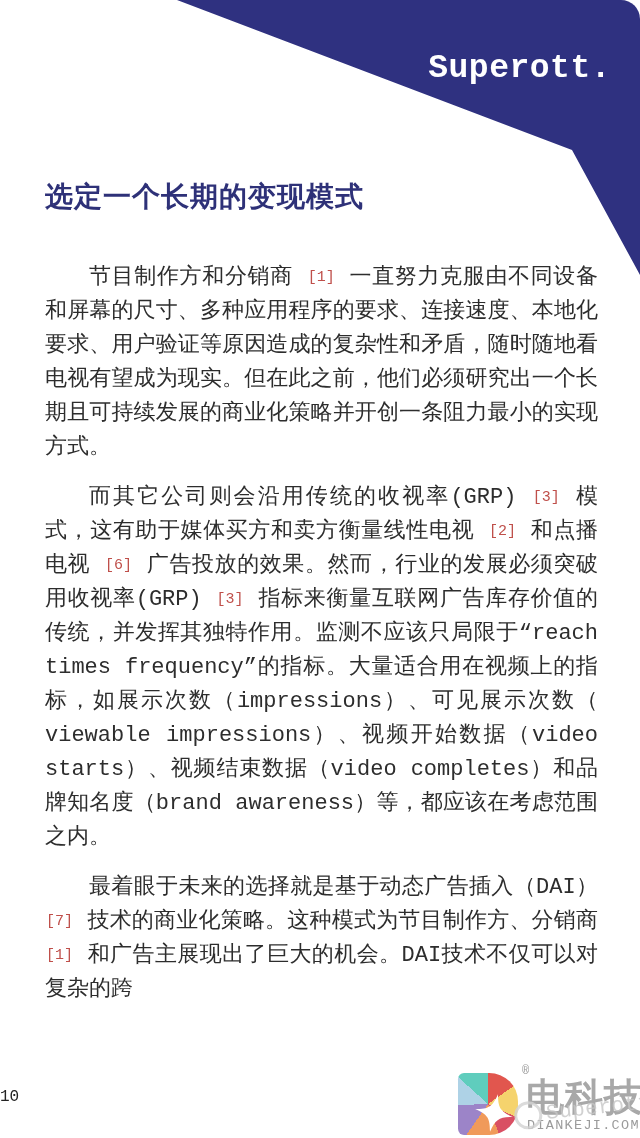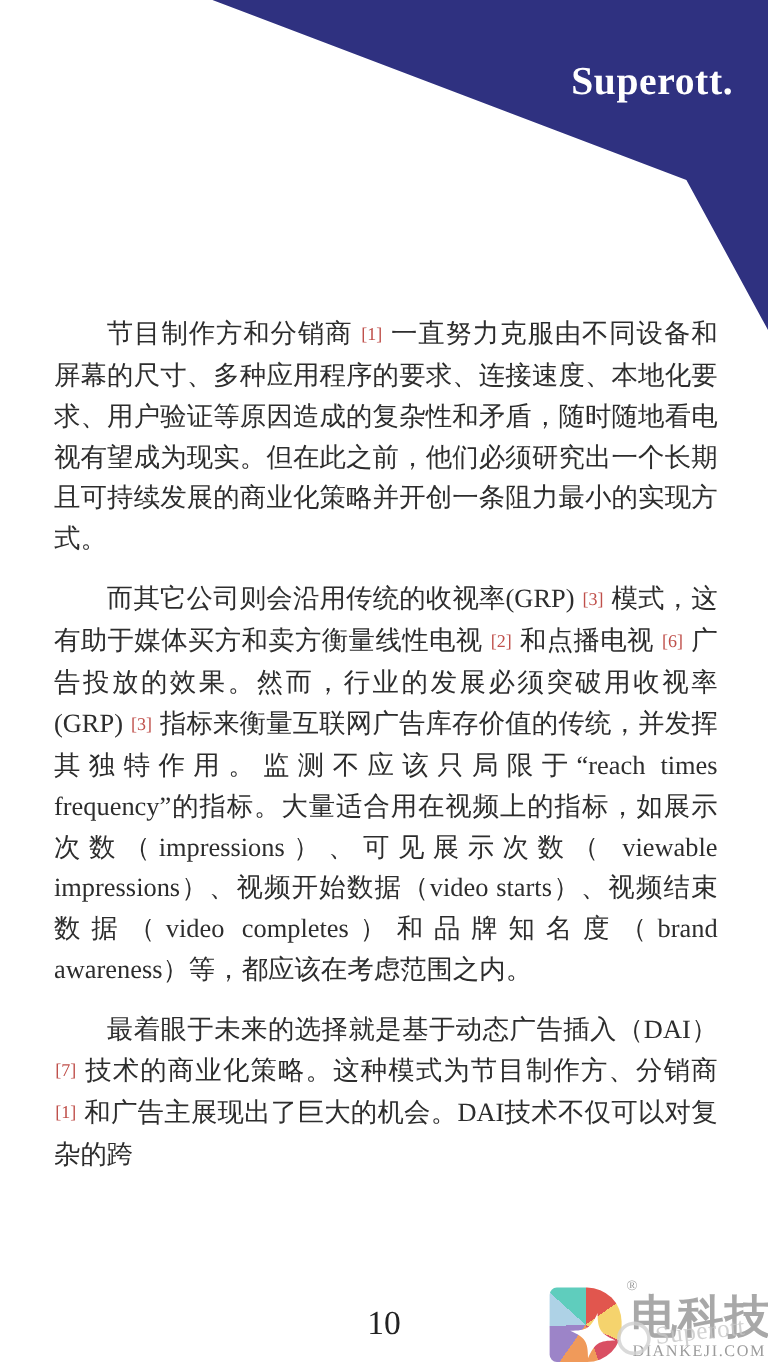--- a/index.html
+++ b/index.html
@@ -1,20 +1,21 @@
 <!DOCTYPE html>
 <html><head>
 <meta charset="utf-8">
 <style>
   html,body { margin:0; padding:0; }
   body { background:#ffffff; }
   .page {
     position:relative; width:640px; height:1138px;
     background:#ffffff; overflow:hidden;
-    font-family:Liberation Serif, serif;
+    font-family:Liberation Mono, monospace;
+    border-radius:19px;
   }
 
   
   .header-band {
     position:absolute; top:0; left:0; width:640px; height:278px;
     background:#2f3180;
     clip-path: polygon(177px 0, 640px 0, 640px 275px, 572px 150px);
   }
   .brand {
     position:absolute; top:50px; right:29px;
@@ -33,21 +34,21 @@
   }
   .article-body p { margin:16px 0 14px 0; text-indent:2em; }
   .ref {
     color:#bf4f4a; font-size:15px; vertical-align:2px;
     padding:0 1px; white-space:nowrap;
   }
 
   
   .page-number {
     position:absolute; top:1088px; left:0; width:640px;
-    text-align:center; font-size:28px; color:#222222;
+    text-align:left; font-size:16px; color:#222222;
   }
   .logo-block { position:absolute; left:452px; top:1064px; width:190px; height:74px; }
   .logo-icon {
     position:absolute; left:6px; top:9px; width:60px; height:62px;
     border-radius:10% 48% 48% 10% / 10% 46% 46% 10%;
     background: conic-gradient(from 0deg,
       #e1564e 0deg 55deg,
       #f5d36d 55deg 115deg,
       #d94f63 115deg 160deg,
       #f09a5a 160deg 215deg,
@@ -78,20 +79,21 @@
   }
 </style>
 </head>
 <body>
 
 <div class="page">
 
   <div class="header-band"></div>
   <div class="brand">Superott.</div>
 
+  <h1 class="page-title">选定一个长期的变现模式</h1>
 
   <div class="article-body">
       <p>节目制作方和分销商 <span class="ref">[1]</span> 一直努力克服由不同设备和屏幕的尺寸、多种应用程序的要求、连接速度、本地化要求、用户验证等原因造成的复杂性和矛盾，随时随地看电视有望成为现实。但在此之前，他们必须研究出一个长期且可持续发展的商业化策略并开创一条阻力最小的实现方式。</p>
       <p>而其它公司则会沿用传统的收视率(GRP) <span class="ref">[3]</span> 模式，这有助于媒体买方和卖方衡量线性电视 <span class="ref">[2]</span> 和点播电视 <span class="ref">[6]</span> 广告投放的效果。然而，行业的发展必须突破用收视率(GRP) <span class="ref">[3]</span> 指标来衡量互联网广告库存价值的传统，并发挥其独特作用。监测不应该只局限于“reach times frequency”的指标。大量适合用在视频上的指标，如展示次数（impressions）、可见展示次数（ viewable impressions）、视频开始数据（video starts）、视频结束数据（video completes）和品牌知名度（brand awareness）等，都应该在考虑范围之内。</p>
       <p>最着眼于未来的选择就是基于动态广告插入（DAI） <span class="ref">[7]</span> 技术的商业化策略。这种模式为节目制作方、分销商 <span class="ref">[1]</span> 和广告主展现出了巨大的机会。DAI技术不仅可以对复杂的跨</p>
     </div>
 
   <div class="page-number">10</div>
 
   <div class="logo-block">

